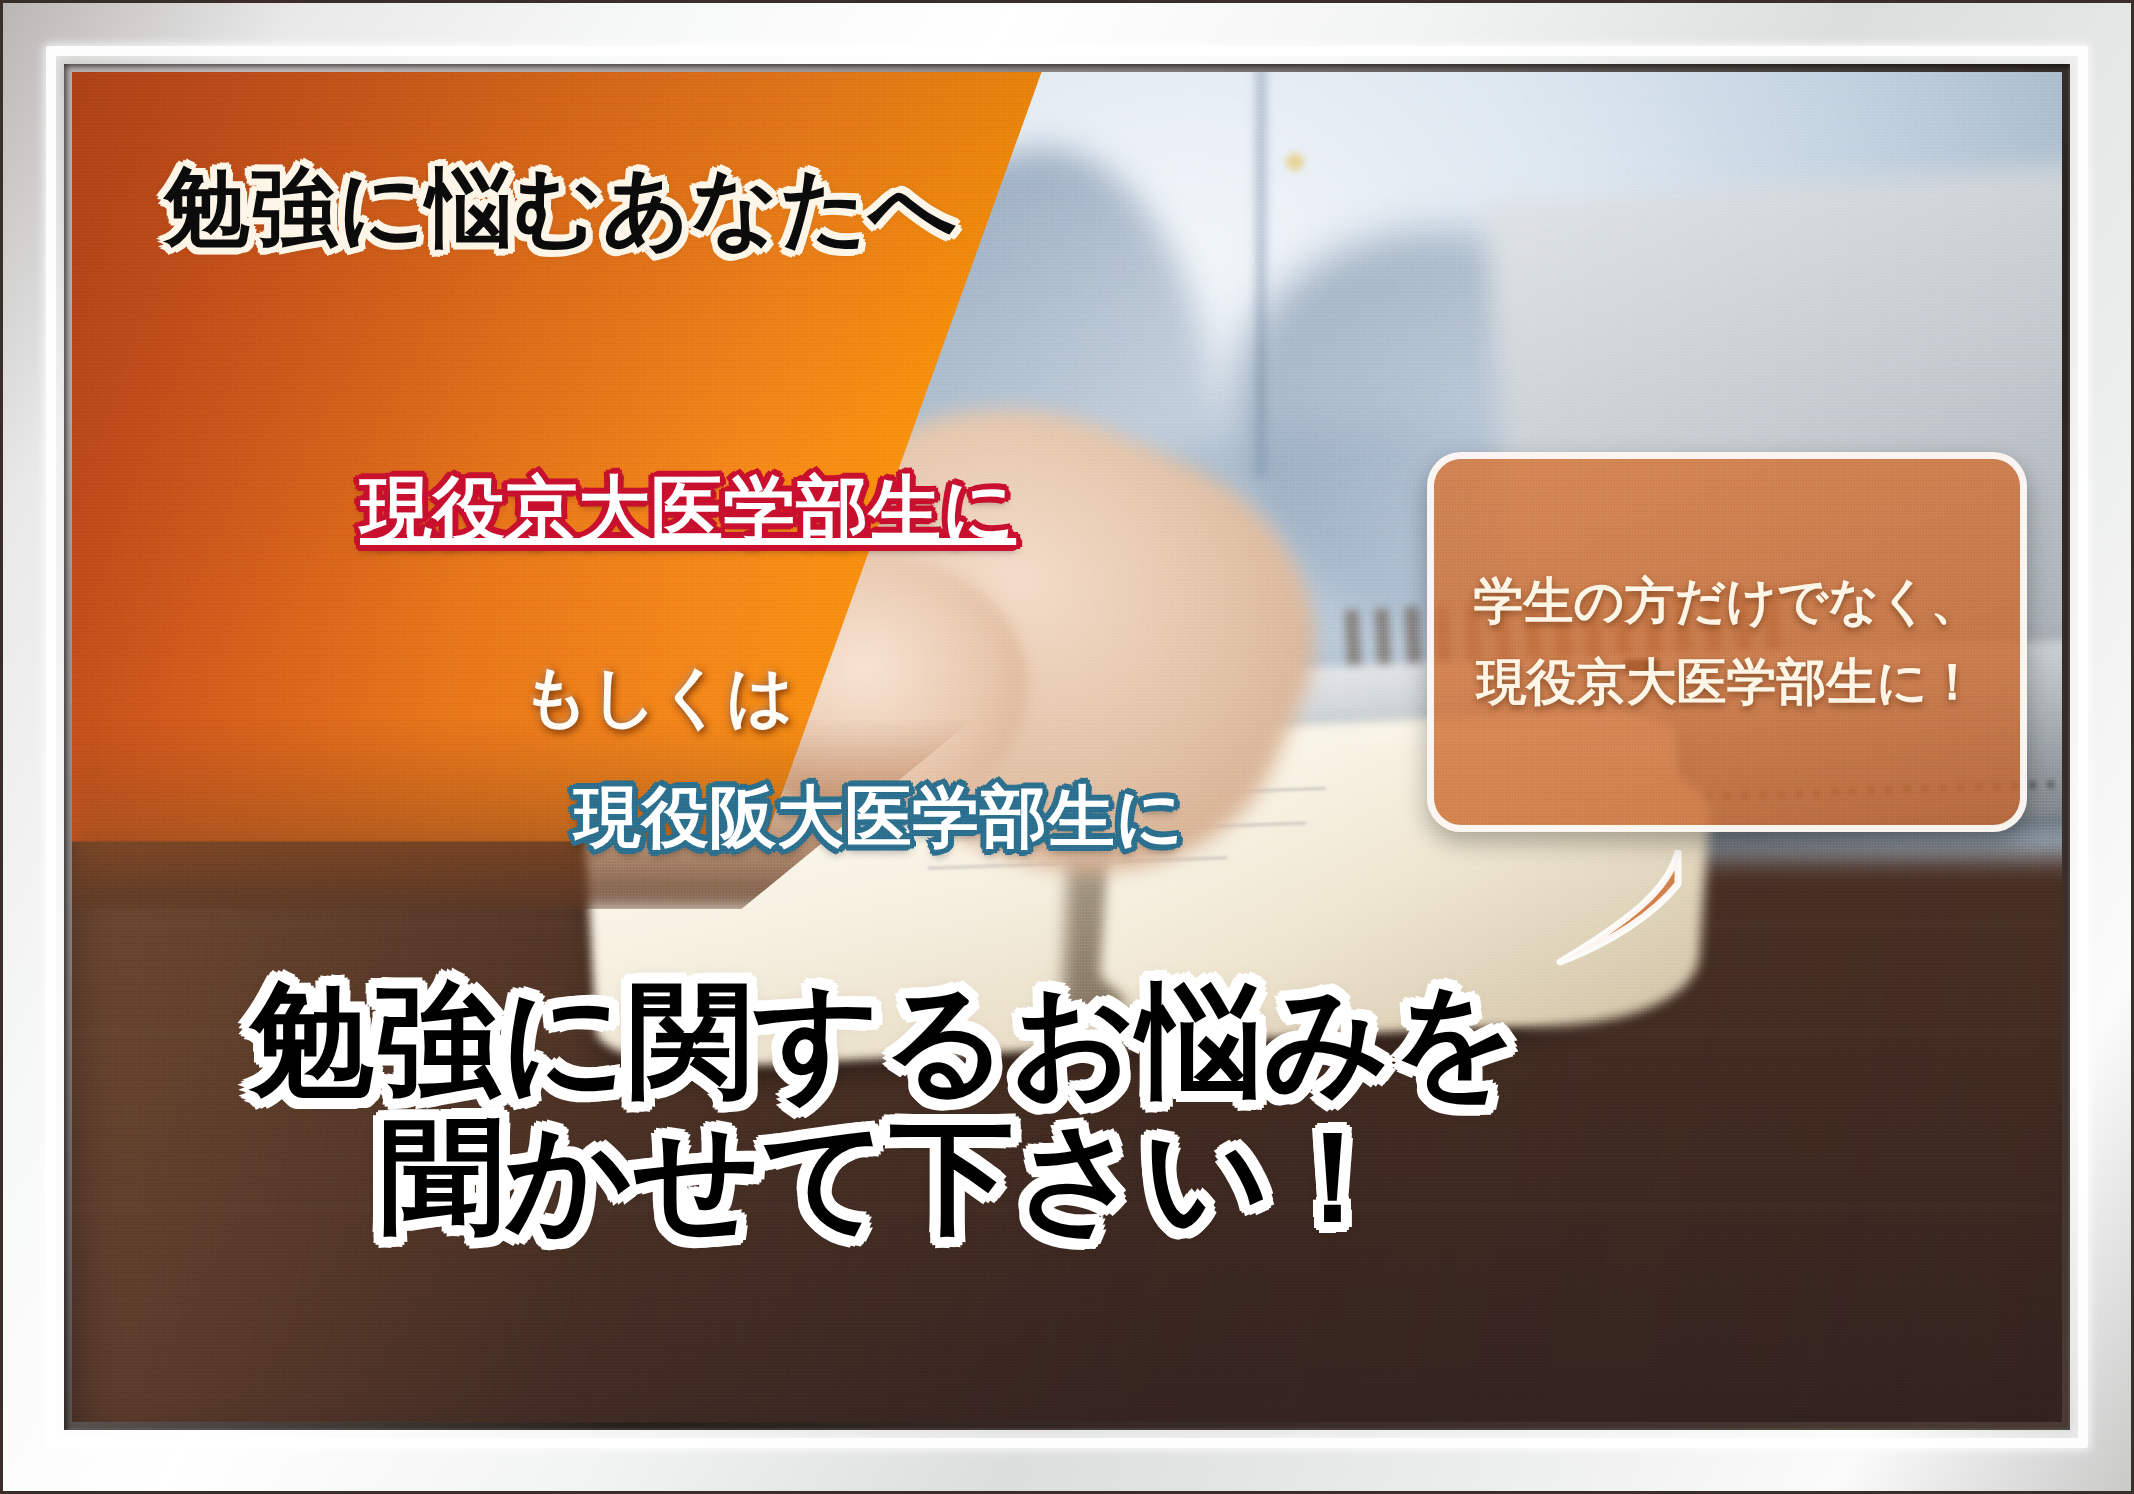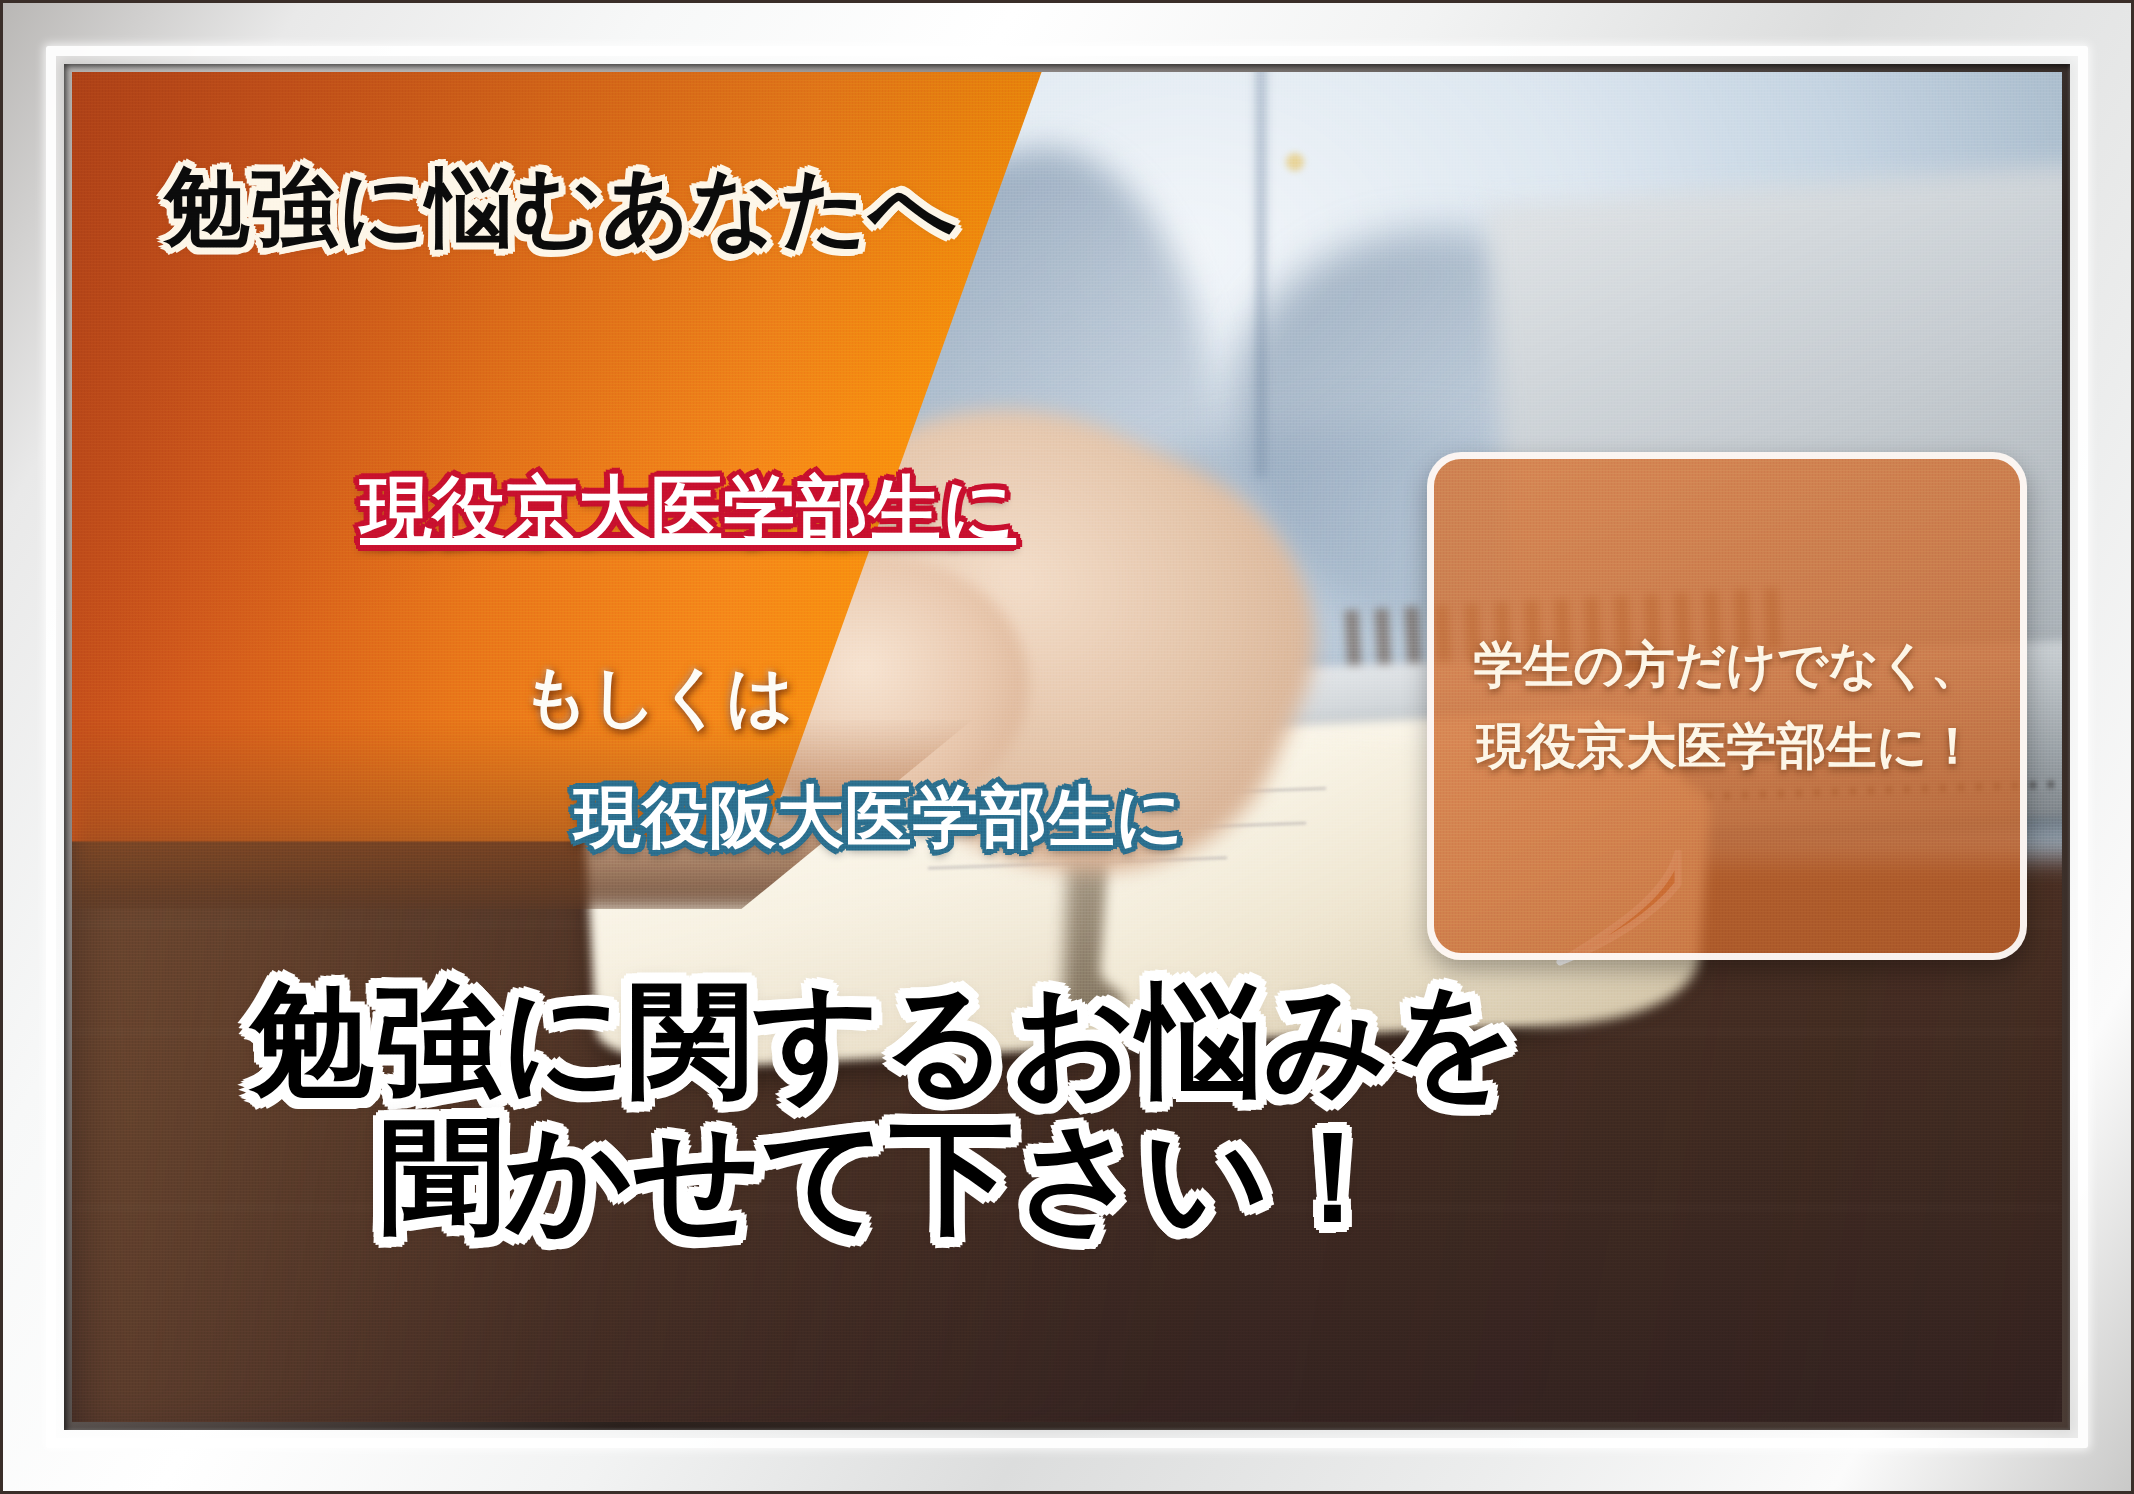--- a/index.html
+++ b/index.html
@@ -434,21 +434,21 @@
   #cta-line-1 { left: 178px; top: 905px; text-align: right; }
   #cta-line-2 { left: 308px; top: 1042px; }
 
   
   #speech-bubble {
     position: absolute;
     z-index: 28;
     left: 1355px;
     top: 380px;
     width: 600px;
-    height: 508px;
+    height: 380px;
     box-sizing: border-box;
     border: 7px solid rgba(255,255,255,0.92);
     border-radius: 34px;
     background: linear-gradient(160deg,
         rgba(216,116,51,0.80) 0%,
         rgba(206,108,48,0.80) 45%,
         rgba(196,100,44,0.80) 100%);
     box-shadow: 0 10px 24px rgba(0,0,0,0.30);
     display: flex;
     flex-direction: column;

